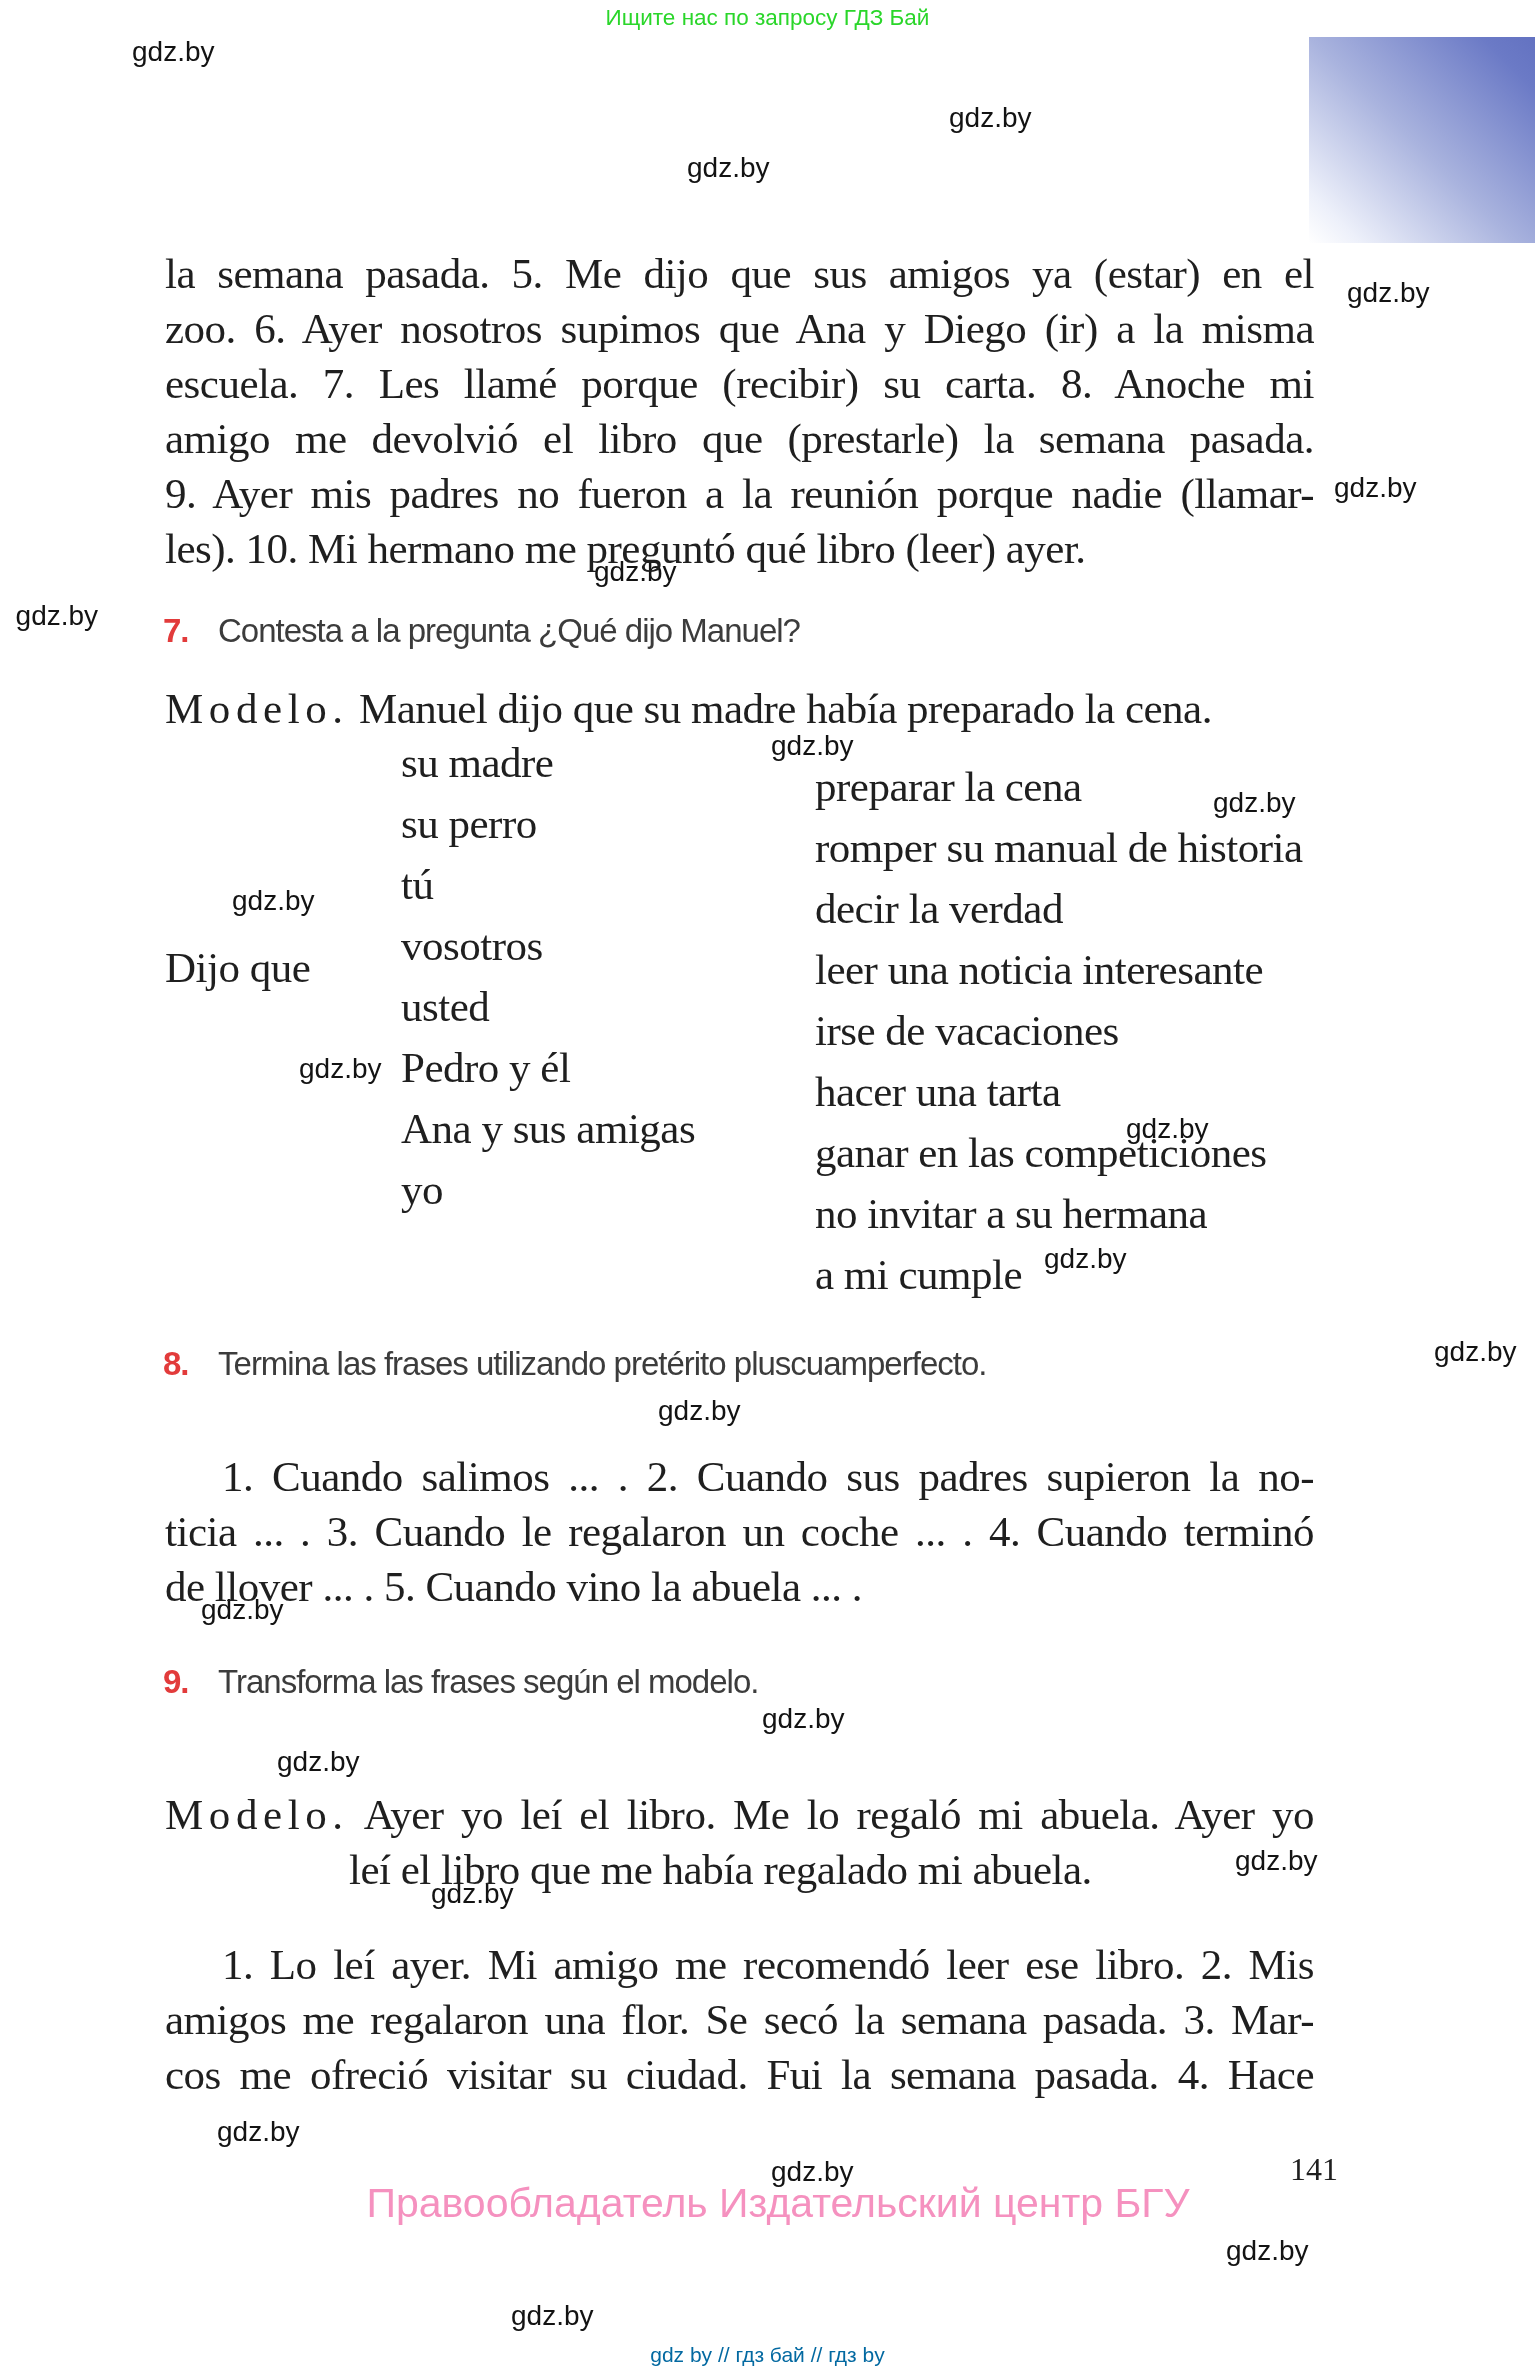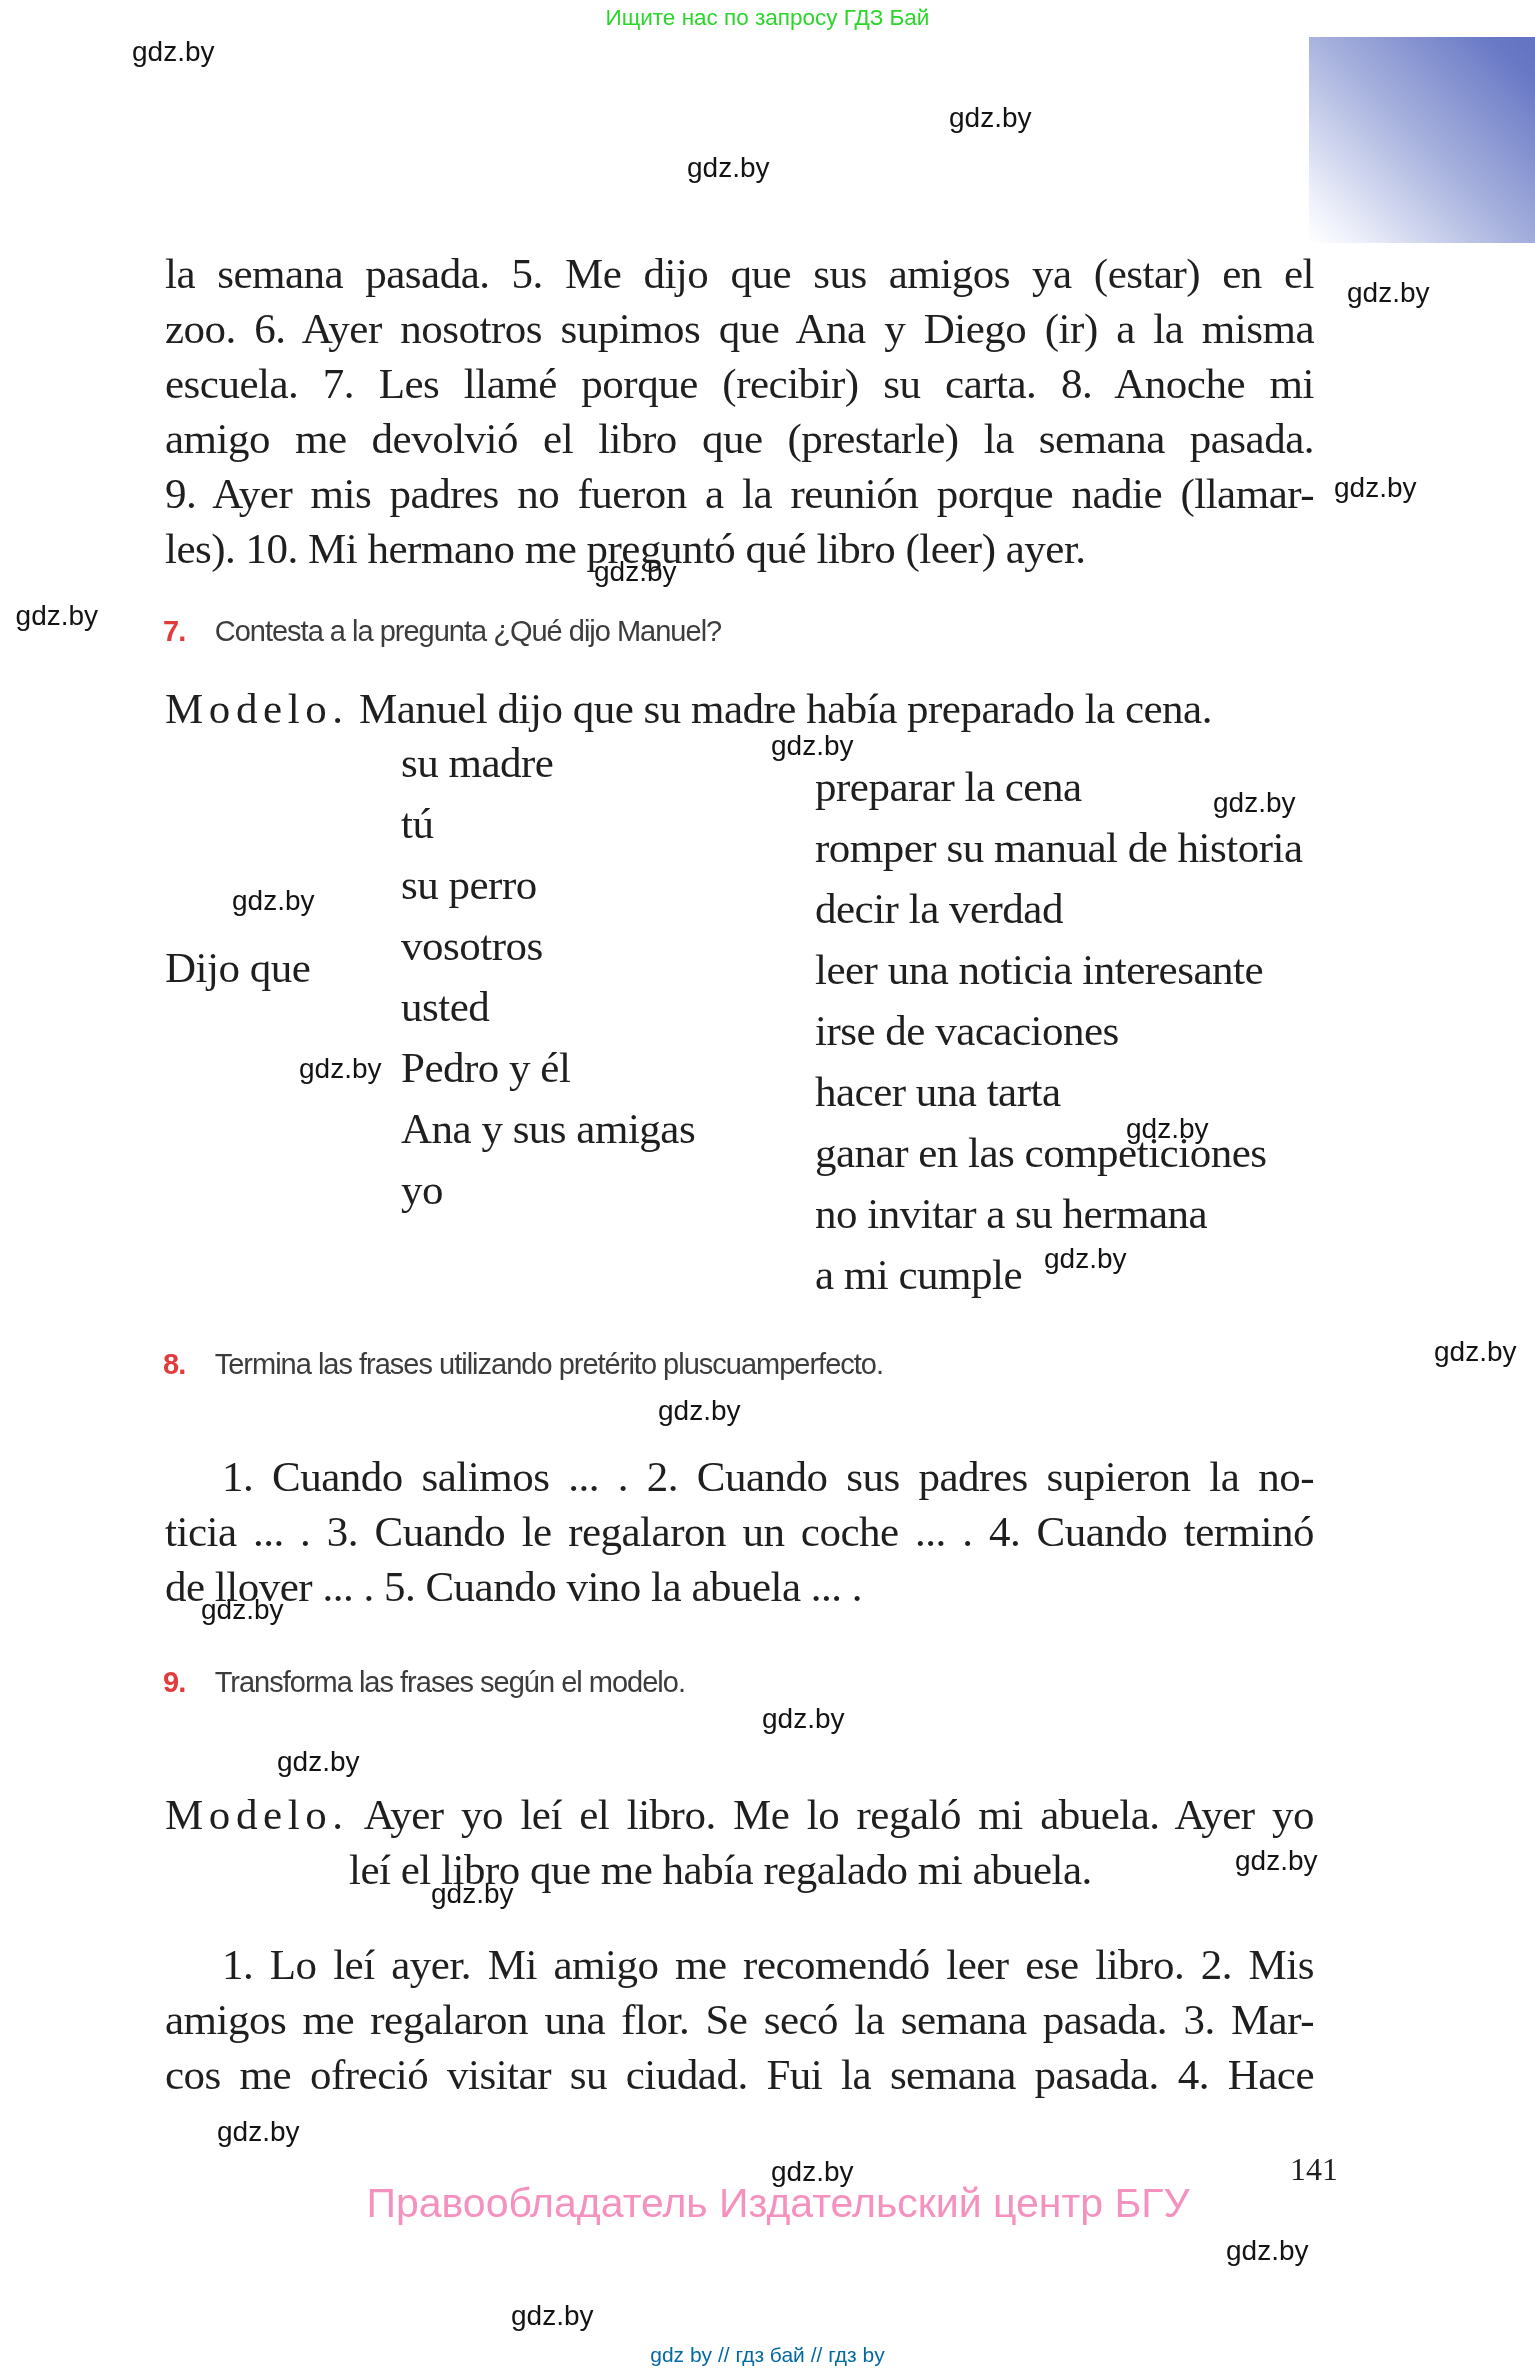--- a/index.html
+++ b/index.html
@@ -9,21 +9,21 @@
     font-family:"Liberation Serif","DejaVu Serif",serif;
     font-size:43px;line-height:55px;color:#1f1f1f;
     letter-spacing:-0.5px;white-space:nowrap;
   }
   .line{height:55px;}
   .just{width:1149px;text-align:justify;text-align-last:justify;}
   .it{}
   .spaced{letter-spacing:0.13em;}
   .sans-head{
     font-family:"Liberation Sans","DejaVu Sans",sans-serif;
-    font-size:29px;line-height:40px;color:#3c3c3c;
+    font-size:33px;line-height:40px;color:#3c3c3c;
     letter-spacing:-1px;white-space:nowrap;
   }
   .num{color:#e23b3b;font-weight:bold;}
   .ht{margin-left:29.5px;}
   .wm{
     position:absolute;
     font-family:"Liberation Sans","DejaVu Sans",sans-serif;
     font-size:28px;color:#131313;white-space:nowrap;
   }
   .banner{
@@ -94,22 +94,22 @@
 </div>
 
 <div class="abs serif" style="left:165px;top:681px">
   <span class="spaced">Modelo.</span><span> Manuel dijo que su madre había preparado la cena.</span>
 </div>
 
 <div class="abs serif" style="left:165px;top:937px;line-height:61px">Dijo que</div>
 
 <div class="abs serif" style="left:401px;top:732px">
   <div class="row">su madre</div>
+  <div class="row">su perro</div>
   <div class="row">tú</div>
-  <div class="row">su perro</div>
   <div class="row">vosotros</div>
   <div class="row">usted</div>
   <div class="row">Pedro y él</div>
   <div class="row">Ana y sus amigas</div>
   <div class="row">yo</div>
 </div>
 
 <div class="abs serif" style="left:815px;top:756px">
   <div class="row">preparar la cena</div>
   <div class="row">romper su manual de historia</div>

